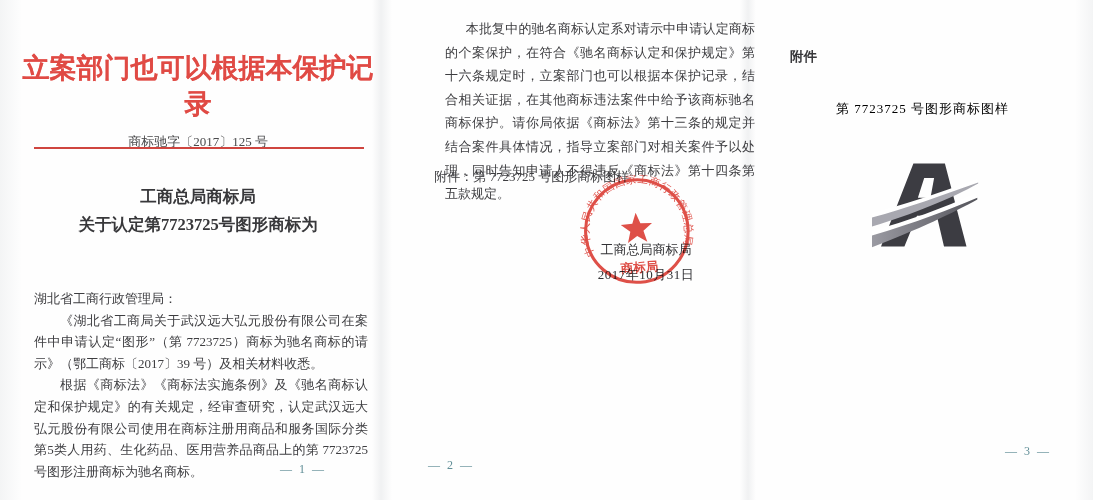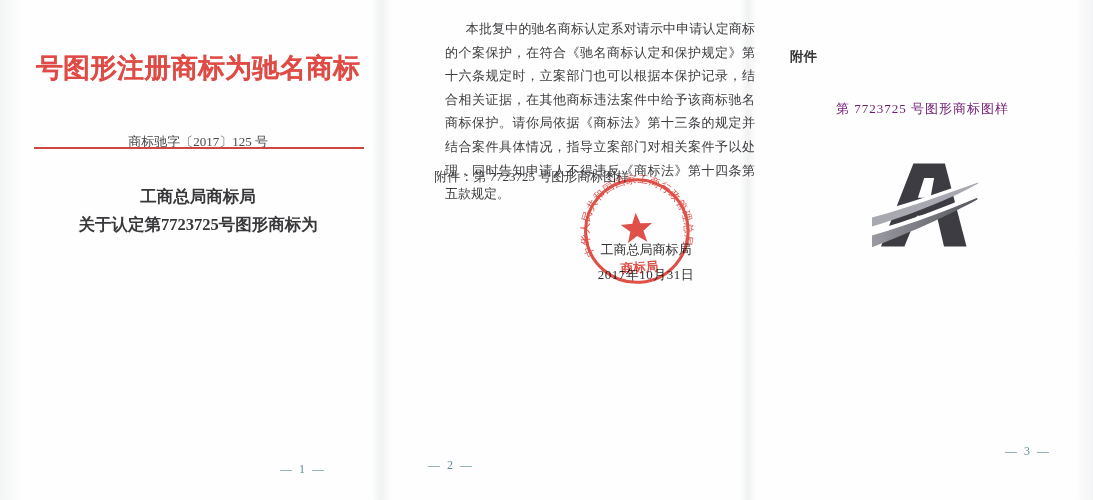--- a/index.html
+++ b/index.html
@@ -44,40 +44,45 @@
   .body2{position:absolute;top:17px;left:28px;width:310px;font-size:13px;line-height:23.6px;
     text-align:justify;color:#3d3d40;margin-left:29px;}
   .body2 p{margin:0;text-indent:1.6em;}
   .attachment-line{position:absolute;top:168px;left:28px;font-size:13px;color:#3d3d40;padding-left:1.4em;font-family:Liberation Serif, serif;}
   .sign-block{position:absolute;top:241px;left:168px;width:180px;text-align:center;font-size:13px;color:#323235;}
   .sign-block .date{margin-top:7px;letter-spacing:0.5px;}
   .seal{position:absolute;top:175px;left:191px;width:116px;height:116px;opacity:.93;mix-blend-mode:multiply;transform:rotate(-4deg);}
 
   
   .attach-label{position:absolute;top:48px;left:38px;font-size:13.5px;font-weight:bold;color:#38383b;text-align:center;}
-  .tm-caption{position:absolute;top:100px;left:0;width:100%;text-align:center;font-size:13px;color:#701a75;letter-spacing:1px;}
+  .tm-caption{position:absolute;top:100px;left:0;width:100%;text-align:center;font-size:13px;color:#000000;letter-spacing:1px;}
   .tm-logo{position:absolute;top:158px;left:120px;width:108px;height:94px;}
 </style>
 </head>
 <body>
 
 <div id="canvas">
 
   <div class="gutter g0"></div>
   <div class="gutter g1"></div>
   <div class="gutter g2"></div>
   <div class="gutter g3"></div>
 
   <div class="page" id="page1">
-    <div class="letterhead">号图形注册商标为驰名商标</div>
+    <div class="letterhead">立案部门也可以根据本保护记录</div>
     <div class="doc-no">商标驰字〔2017〕125 号</div>
     <div class="red-rule"></div>
     <div class="doc-title">
       <div>工商总局商标局</div>
       <div>关于认定第7723725号图形商标为</div>
+    </div>
+    <div class="body1">
+      <p>湖北省工商行政管理局：</p>
+      <p class="indent2">《湖北省工商局关于武汉远大弘元股份有限公司在案件中申请认定“图形”（第 7723725）商标为驰名商标的请示》（鄂工商标〔2017〕39 号）及相关材料收悉。</p>
+      <p class="indent2">根据《商标法》《商标法实施条例》及《驰名商标认定和保护规定》的有关规定，经审查研究，认定武汉远大弘元股份有限公司使用在商标注册用商品和服务国际分类第5类人用药、生化药品、医用营养品商品上的第 7723725 号图形注册商标为驰名商标。</p>
     </div>
     <div class="pageno" id="pn1">— 1 —</div>
   </div>
 
   <div class="page" id="page2">
     <div class="body2">
       <p>本批复中的驰名商标认定系对请示中申请认定商标的个案保护，在符合《驰名商标认定和保护规定》第十六条规定时，立案部门也可以根据本保护记录，结合相关证据，在其他商标违法案件中给予该商标驰名商标保护。请你局依据《商标法》第十三条的规定并结合案件具体情况，指导立案部门对相关案件予以处理，同时告知申请人不得违反《商标法》第十四条第五款规定。</p>
     </div>
     <div class="attachment-line">附件：第 7723725 号图形商标图样</div>
 

